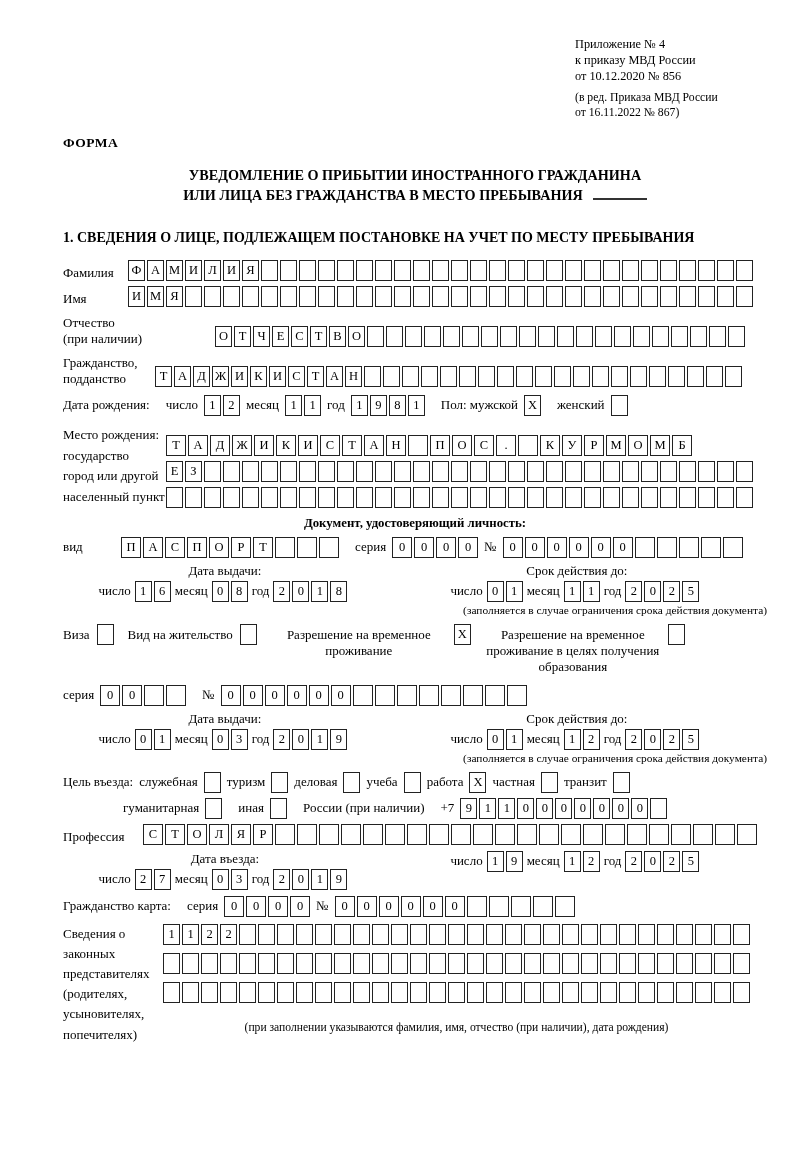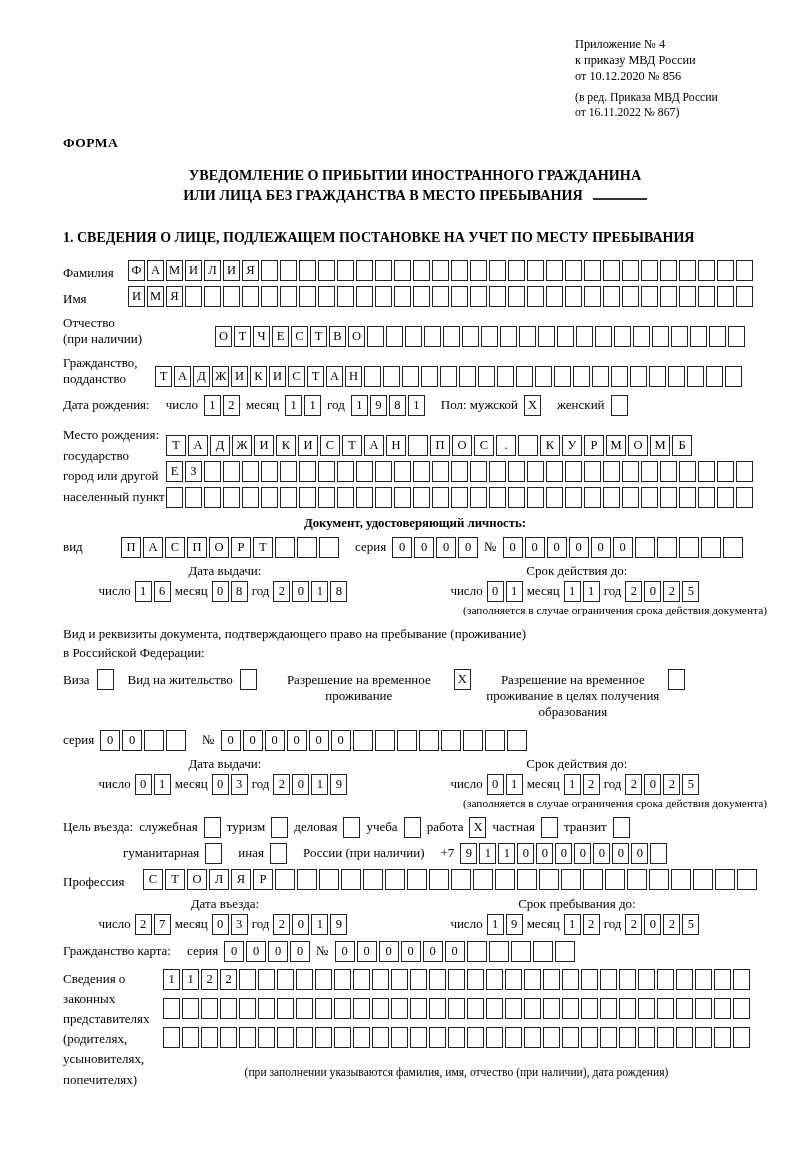--- a/index.html
+++ b/index.html
@@ -441,24 +441,20 @@
             <span class="box">2</span>
             <span class="box">0</span>
             <span class="box">2</span>
             <span class="box">5</span>
           </span>
       </div>
     </div>
   </div>
   <div class="note">(заполняется в случае ограничения срока действия документа)</div>
 
-  <div class="permit-intro">
-    <div>Вид и реквизиты документа, подтверждающего право на пребывание (проживание)</div>
-    <div>в Российской Федерации:</div>
-  </div>
 
   <div class="permit-row">
     <div class="popt">
       <span class="plbl">Виза</span>
       <span class="boxrow">
           <span class="box"></span>
         </span>
     </div>
     <div class="popt">
       <span class="plbl">Вид на жительство</span>
@@ -664,21 +660,20 @@
         <span>год</span>
         <span class="boxrow">
             <span class="box">2</span>
             <span class="box">0</span>
             <span class="box">1</span>
             <span class="box">9</span>
           </span>
       </div>
     </div>
     <div class="datecol right">
-      <div class="datehdr">Срок пребывания до:</div>
       <div class="dateline">
         <span>число</span>
         <span class="boxrow">
             <span class="box">1</span>
             <span class="box">9</span>
           </span>
         <span>месяц</span>
         <span class="boxrow">
             <span class="box">1</span>
             <span class="box">2</span>

